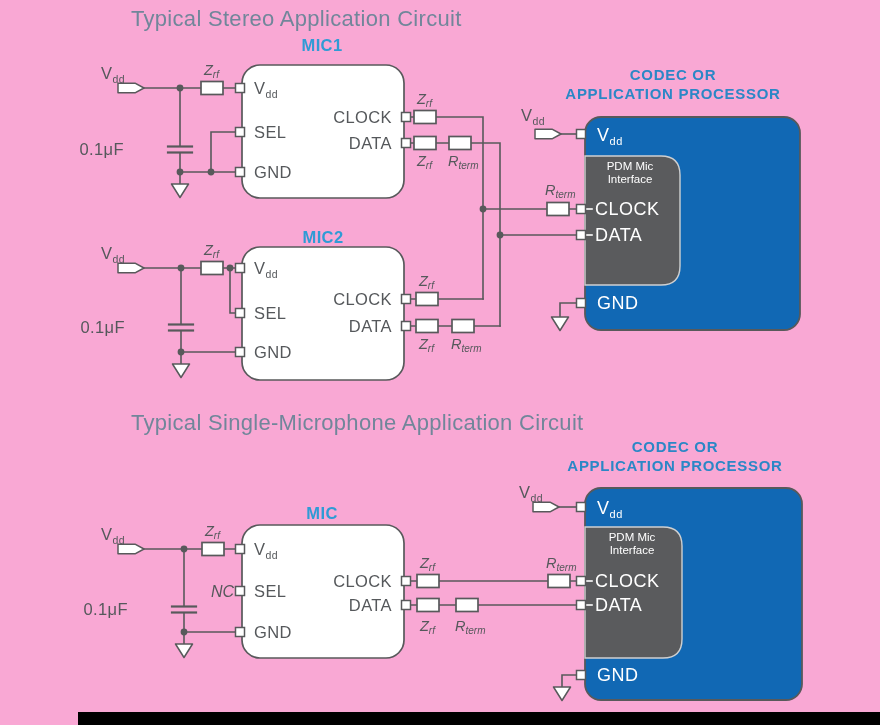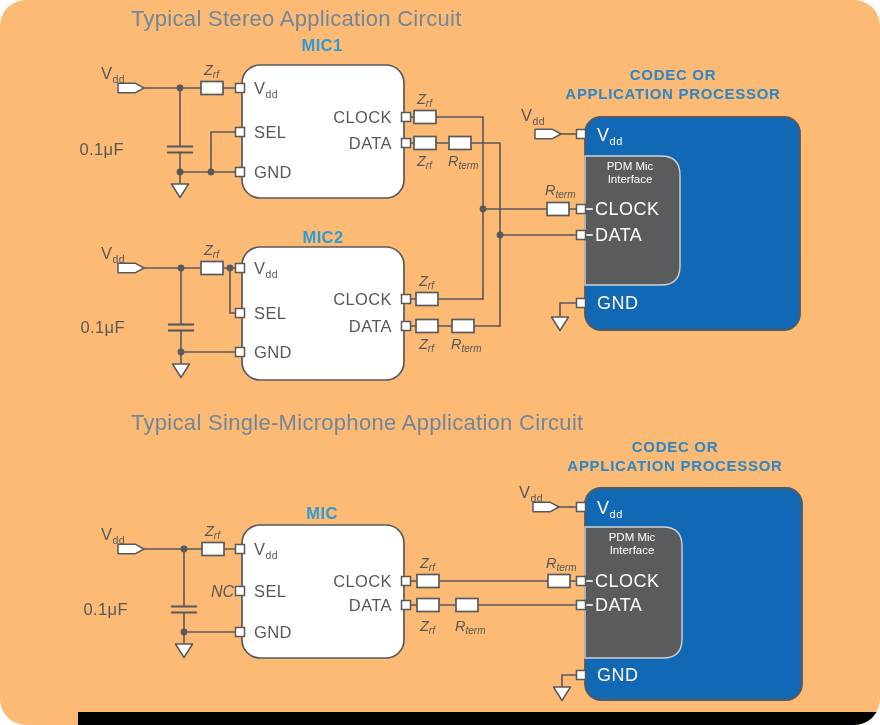--- a/index.html
+++ b/index.html
@@ -1,16 +1,16 @@
 <!DOCTYPE html>
 <html><head>
 <meta charset="utf-8">
 <style>
   html,body{margin:0;padding:0;background:#ffffff;}
-  .stage{position:relative;width:880px;height:725px;background:#fdba74;overflow:hidden;border-radius:26px;}
+  .stage{position:relative;width:880px;height:725px;background:#f9a8d4;overflow:hidden;}
   svg{display:block;}
   text{font-family:"Liberation Sans",sans-serif;}
   .title{font-size:22px;fill:#71869a;letter-spacing:0.3px;}
   .micname{font-size:16.5px;font-weight:bold;fill:#2f9bd5;letter-spacing:0.4px;}
   .codechead{font-size:15px;font-weight:bold;fill:#2b87c6;letter-spacing:0.7px;}
   .lbl{font-size:16.5px;fill:#55585b;letter-spacing:0.4px;}
   .sub{font-size:10.5px;}
   .comp{font-size:14.5px;font-style:italic;fill:#55585b;}
   .csub{font-size:10px;font-style:italic;}
   .nc{font-size:16px;font-style:italic;fill:#55585b;}

